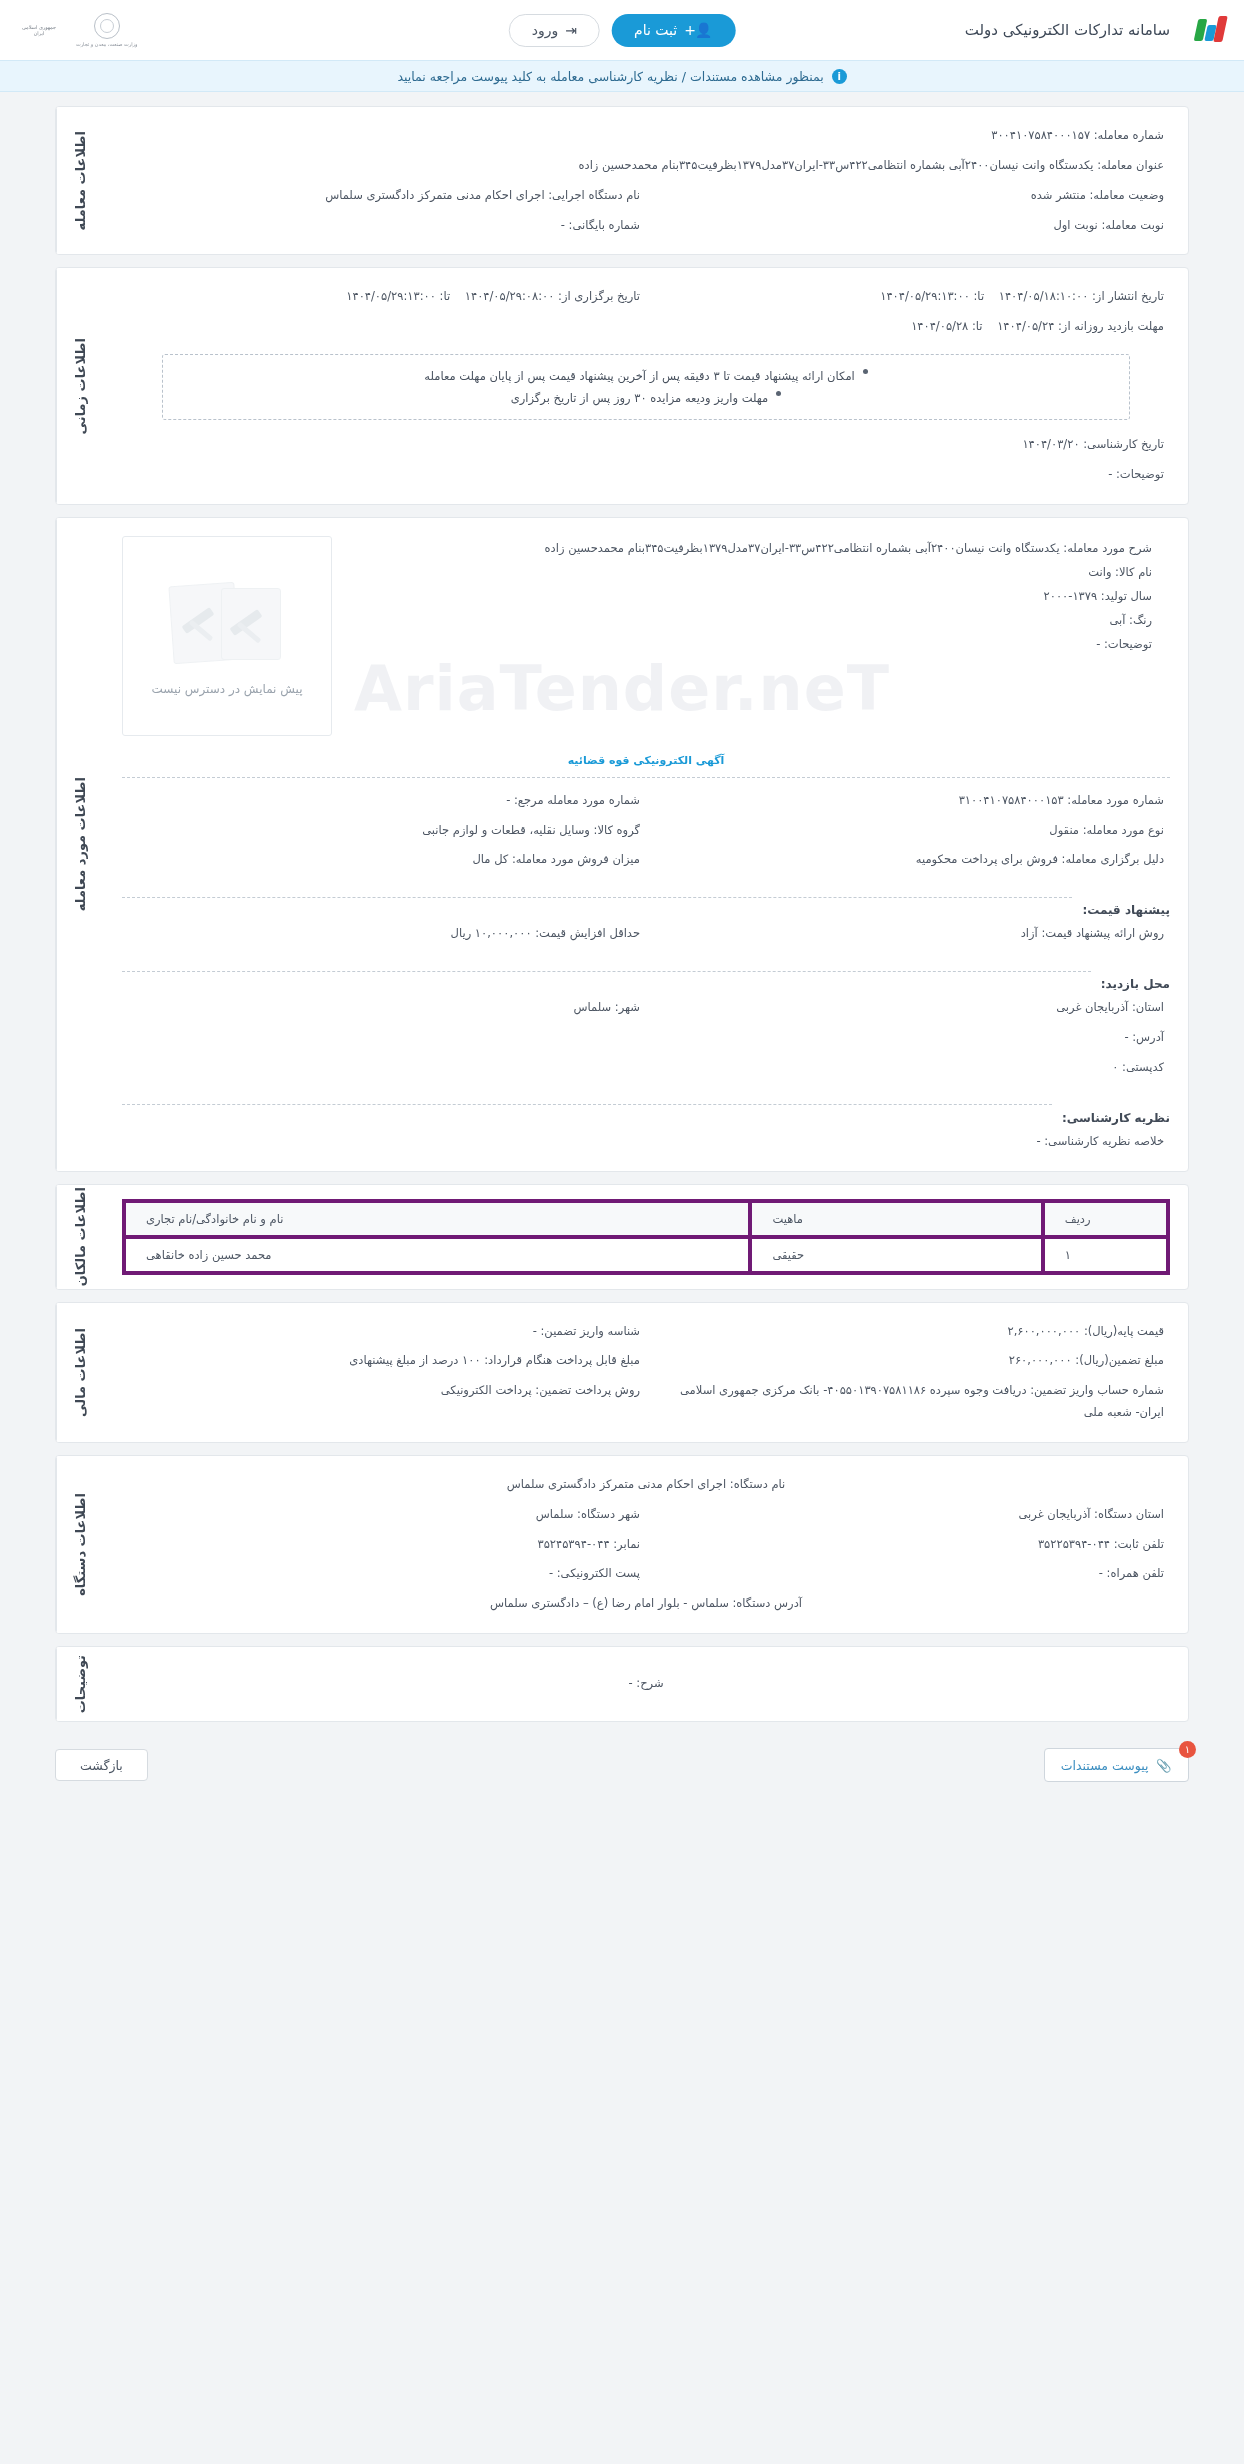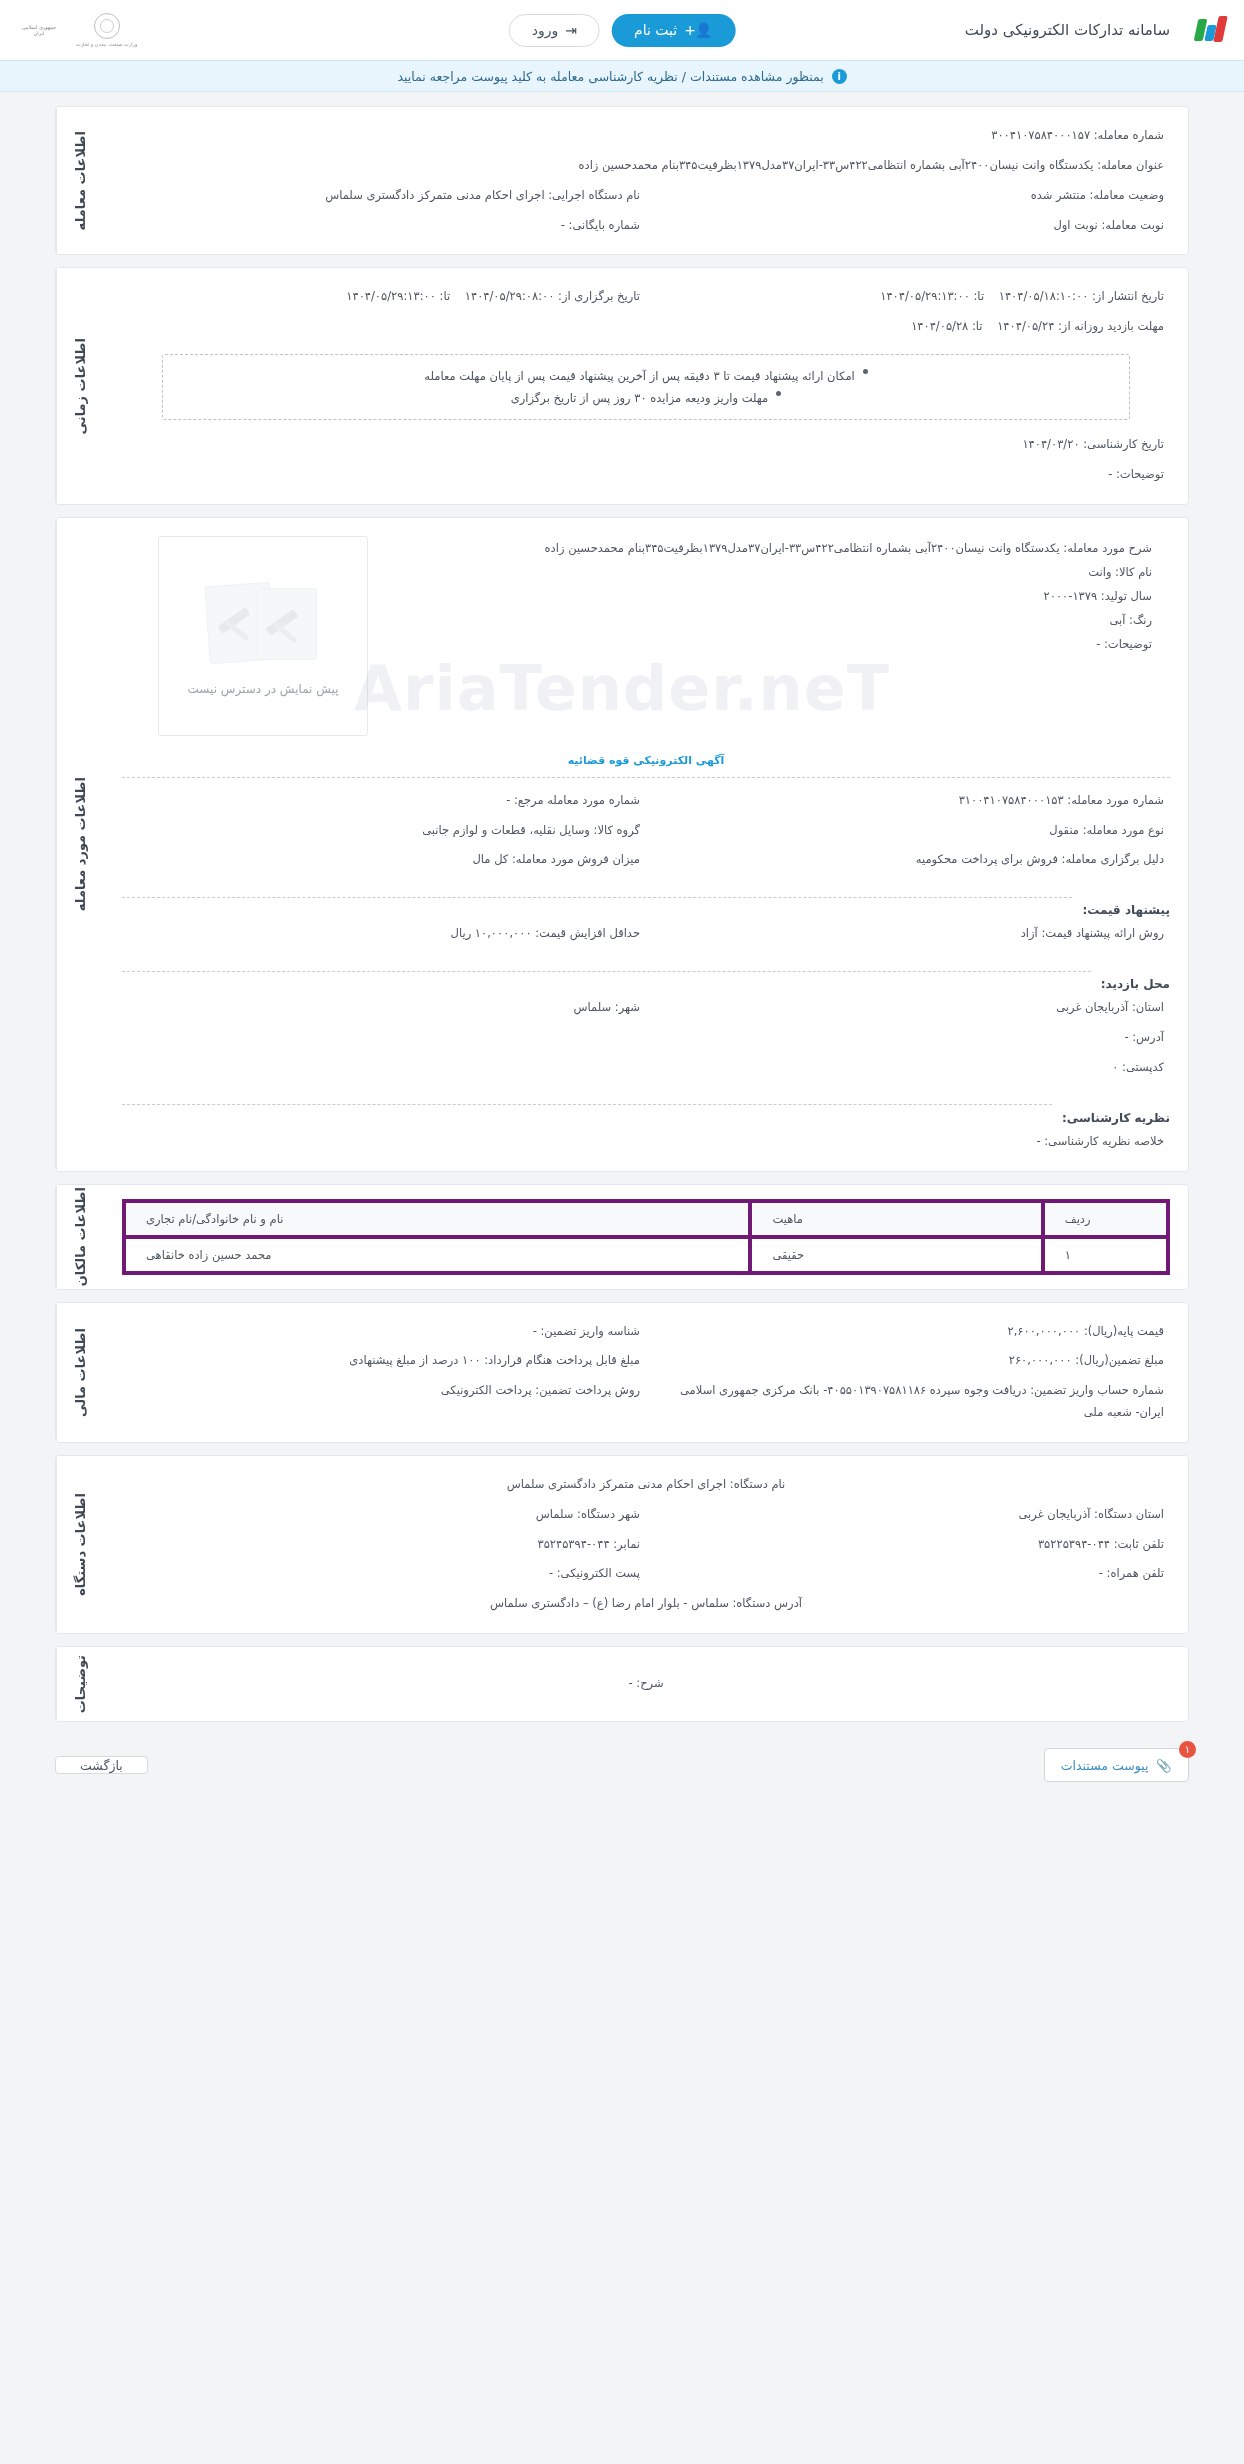--- a/index.html
+++ b/index.html
@@ -81,21 +81,21 @@
 
   
   .dashed-box {
     border: 1px dashed #b9c2cc; border-radius: 3px; margin: 12px 40px 10px 40px;
     padding: 10px 14px;
   }
   .bullet-line { display: flex; align-items: flex-start; gap: 8px; font-size: 11.5px; color: #49525f; padding: 4px 0; justify-content: center; }
   .bullet { width: 5px; height: 5px; border-radius: 50%; background: #5a6472; flex: 0 0 5px; }
 
   
-  .preview-wrap { display: flex; gap: 0; margin-left: 36px; }
+  .preview-wrap { display: flex; gap: 0; }
   .preview-box {
     width: 210px; flex: 0 0 210px; border: 1px solid #e6eaee; border-radius: 3px;
     height: 200px; display: flex; flex-direction: column; align-items: center; justify-content: center;
     gap: 14px; background: #fff; margin-top: 4px;
   }
   .gavel-ico { width: 120px; height: 92px; position: relative; opacity: .5; }
   .gavel-ico .sheet {
     position: absolute; background: #eef1f4; border: 1px solid #dfe4e9; border-radius: 3px;
   }
   .gavel-ico .s1 { width: 66px; height: 78px; left: 4px; top: 8px; transform: rotate(-4deg); }
@@ -122,21 +122,21 @@
     border: 4px solid #701a75; padding: 9px 20px; text-align: left; color: #4d5663; font-weight: normal;
   }
   table.grid thead th { background: #f7f9fa; }
 
   
   .footer {
     display: flex; align-items: center; justify-content: space-between;
     padding: 14px 55px 26px 55px;
   }
   .btn-back {
-    background: #fff; border: 1px solid #d6dbe0; border-radius: 4px; height: 18px;
+    background: #fff; border: 1px solid #d6dbe0; border-radius: 4px; height: 32px;
     padding: 0 24px; font-size: 12.5px; color: #4a5462; font-family: inherit; cursor: pointer;
   }
   .btn-attach {
     background: #fff; border: 1px solid #cfd6dd; border-radius: 4px; height: 34px;
     padding: 0 16px; font-size: 12.5px; color: #3b8ec0; display: flex; align-items: center; gap: 8px;
     font-family: inherit; cursor: pointer; position: relative;
   }
   .badge-count {
     position: absolute; top: -8px; right: -8px; width: 17px; height: 17px; border-radius: 50%;
     background: #e8543f; color: #fff; font-size: 10px; display: flex; align-items: center; justify-content: center;

